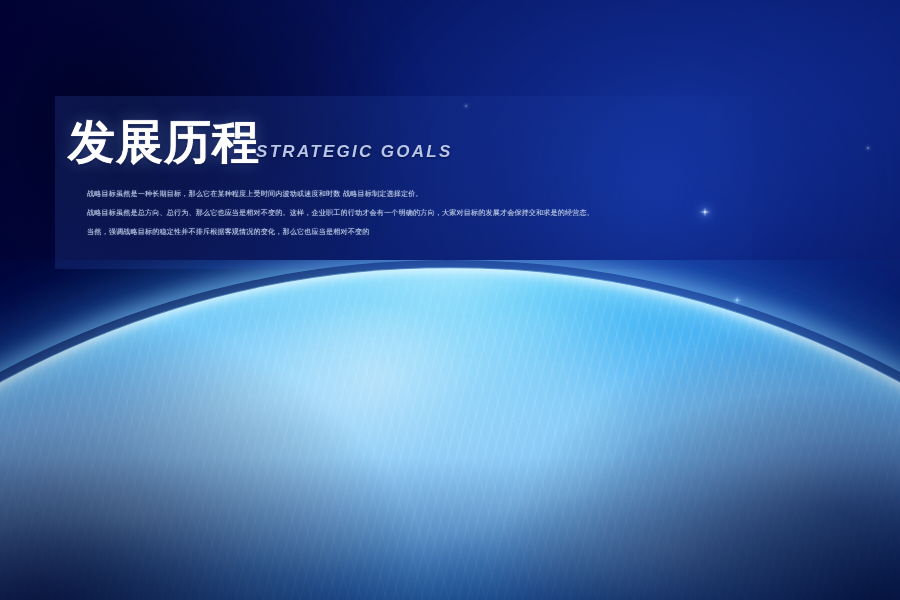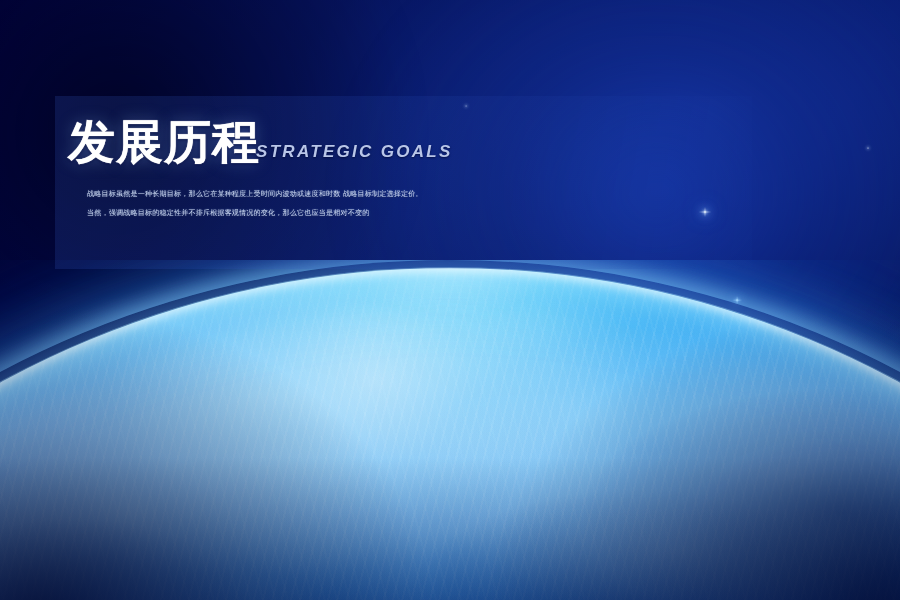--- a/index.html
+++ b/index.html
@@ -348,18 +348,19 @@
 
   <div class="panel">
 
     <div class="title-row">
       <span class="title-cn">发展历程</span>
       <span class="title-en">STRATEGIC GOALS</span>
     </div>
 
     <div class="body-copy" id="body-copy">
         <div class="body-line">战略目标虽然是一种长期目标，那么它在某种程度上受时间内波动或速度和时数  战略目标制定选择定价。</div>
+        <div class="body-line">战略目标虽然是总方向、总行为、那么它也应当是相对不变的。这样，企业职工的行动才会有一个明确的方向，大家对目标的发展才会保持交和求是的经营态。</div>
         <div class="body-line">当然，强调战略目标的稳定性并不排斥根据客观情况的变化，那么它也应当是相对不变的</div>
       </div>
 
   </div>
 
 </div>
 
 </body></html>

